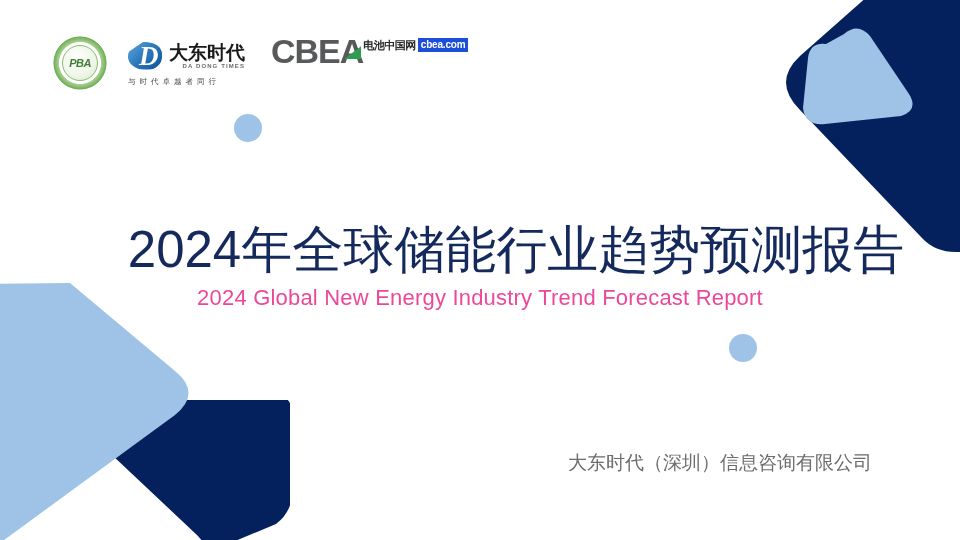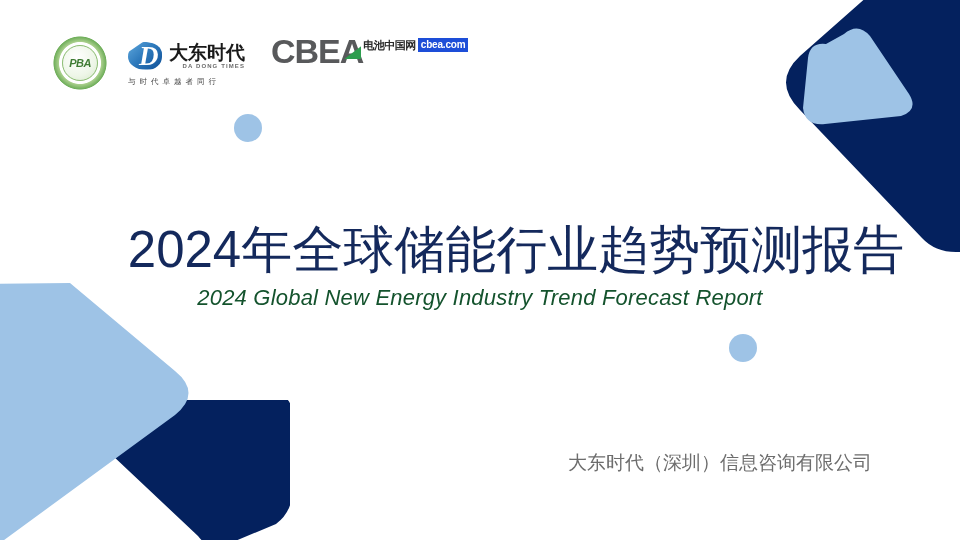--- a/index.html
+++ b/index.html
@@ -236,24 +236,23 @@
   }
   #title-en {
     position: absolute;
     left: 0;
     top: 285px;
     width: 960px;
     text-align: center;
     font-family: "Liberation Sans", "DejaVu Sans", sans-serif;
     font-size: 22px;
     font-weight: 400;
-    color: #14532d;
+    color: #ec4899;
     letter-spacing: 0.2px;
     white-space: nowrap;
-    font-style: italic;
   }
 
   
   #footer {
     position: absolute;
     left: 520px;
     top: 450px;
     width: 400px;
     text-align: center;
     font-family: "Liberation Sans", "DejaVu Sans", sans-serif;

